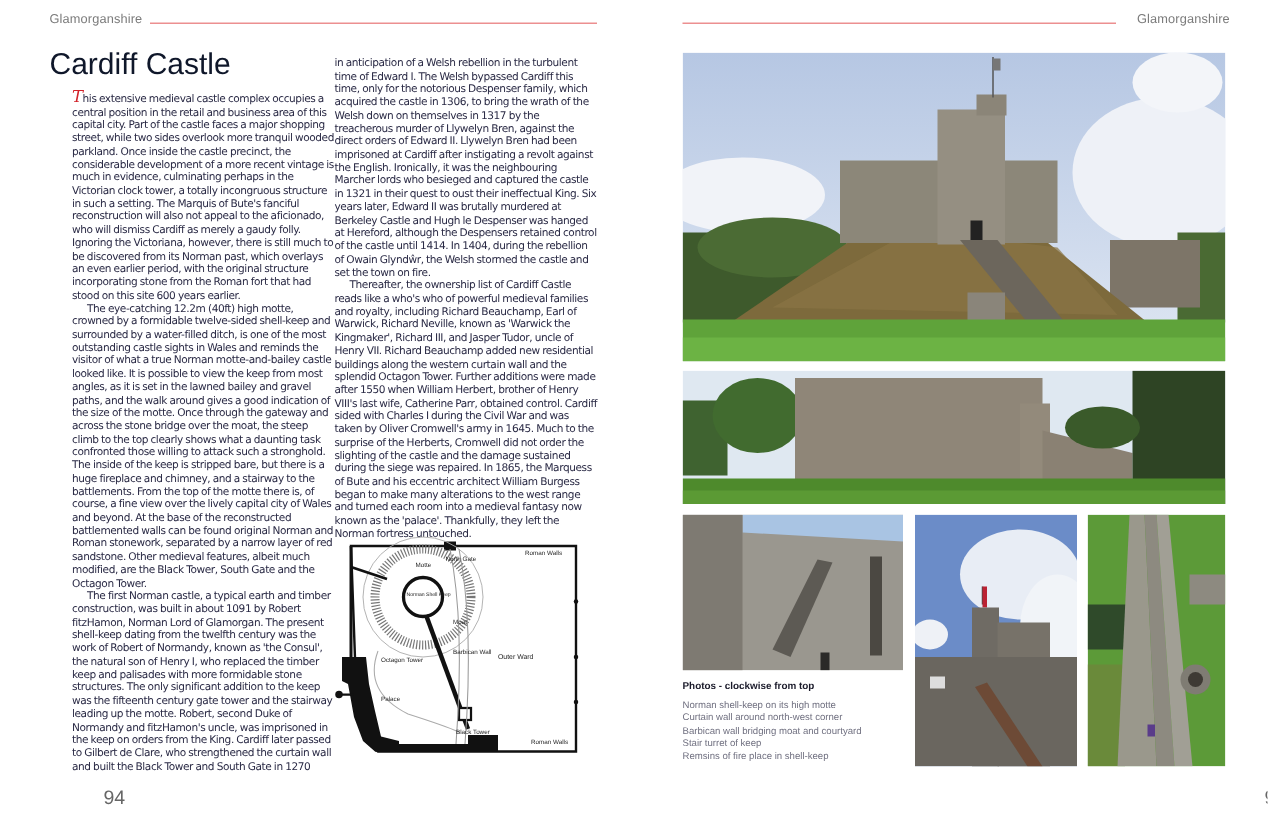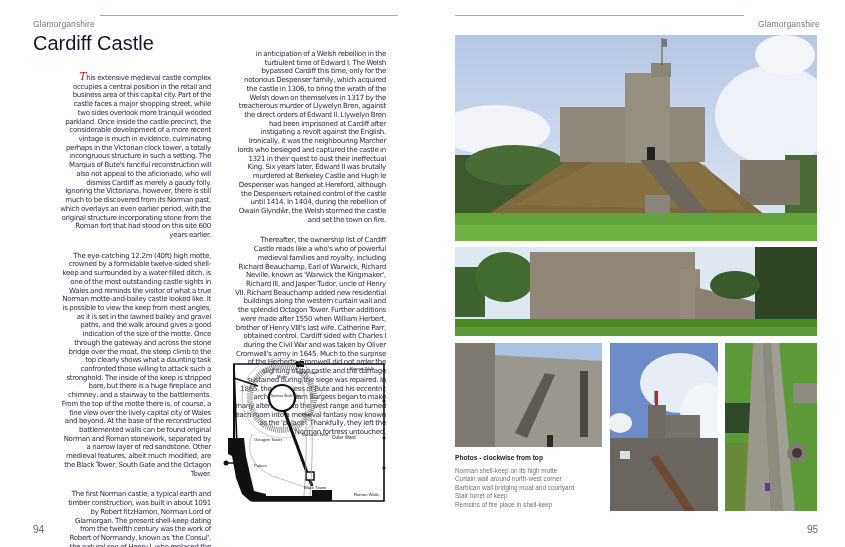--- a/index.html
+++ b/index.html
@@ -1,35 +1,35 @@
 <!DOCTYPE html>
 <html><head>
   <meta charset="utf-8">
   <style>
     * { margin: 0; padding: 0; box-sizing: border-box; }
     html, body { width: 845px; height: 547px; overflow: hidden; background: #ffffff; }
     body { position: relative; font-family: "Liberation Sans", sans-serif; color: #2b2b3a; }
 
-    .running-head { position: absolute; top: 19px; font-size: 8.5px; color: #7a7a7a; letter-spacing: 0.1px; }
+    .running-head { position: absolute; top: 7px; font-size: 8.5px; color: #7a7a7a; letter-spacing: 0.1px; }
     .rh-left { left: 33px; }
     .rh-right { left: 758px; }
     .rule { position: absolute; top: 15px; height: 1px; background: #ec8f90; }
     .rule-left { left: 100px; width: 298px; }
     .rule-right { left: 455px; width: 289px; }
 
     .title { position: absolute; left: 33px; top: 32px; font-size: 20px; font-weight: normal; color: #0f172a; font-family: "Liberation Sans", sans-serif; }
 
     .col { position: absolute; font-size: 7.05px; line-height: 8.72px; color: #2a2a45; text-align: left; font-family: "DejaVu Sans", sans-serif; letter-spacing: -0.28px; word-spacing: -0.3px; }
     .col-1 { left: 48px; top: 61px; width: 175px; }
     .col-2 { left: 223px; top: 38px; width: 175px; }
-    .col p { margin: 12px; text-align: right; }
+    .col p { margin: 0; }
     .col p.indent { text-indent: 10px; }
     .dropcap { color: #d2232a; font-family: "DejaVu Serif", serif; font-style: italic; font-size: 11px; line-height: 8px; }
 
-    .page-num { position: absolute; top: 524px; font-size: 10px; color: #666; }
+    .page-num { position: absolute; top: 524px; font-size: 13px; color: #666; margin-left: 36px; }
     .pn-left { left: 33px; }
     .pn-right { left: 807px; }
 
     .map { position: absolute; left: 222px; top: 356px; width: 178px; height: 155px; }
 
     .photo { position: absolute; overflow: hidden; }
     .photo svg { display: block; width: 100%; height: 100%; }
     .p1 { left: 455px; top: 35px; width: 362px; height: 206px; }
     .p2 { left: 455px; top: 247px; width: 362px; height: 89px; }
     .p3 { left: 455px; top: 343px; width: 147px; height: 104px; }

